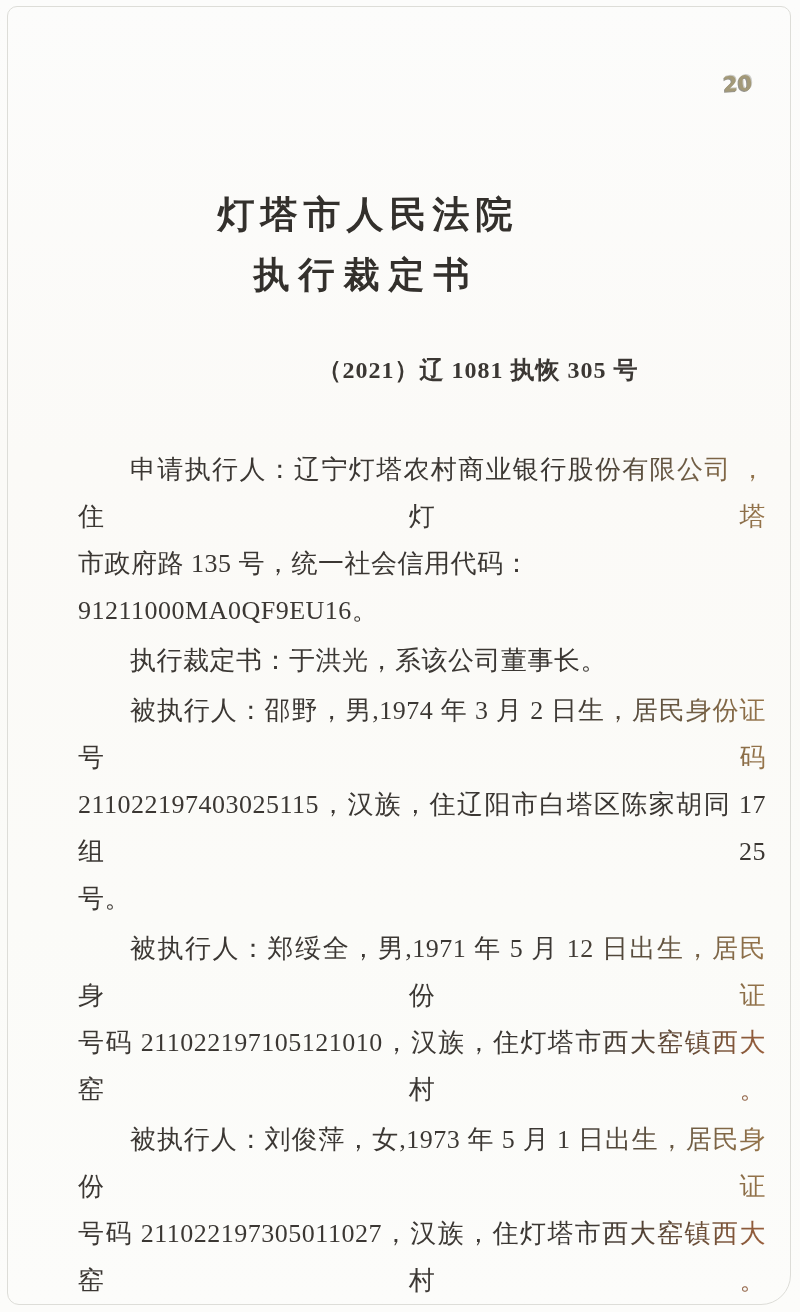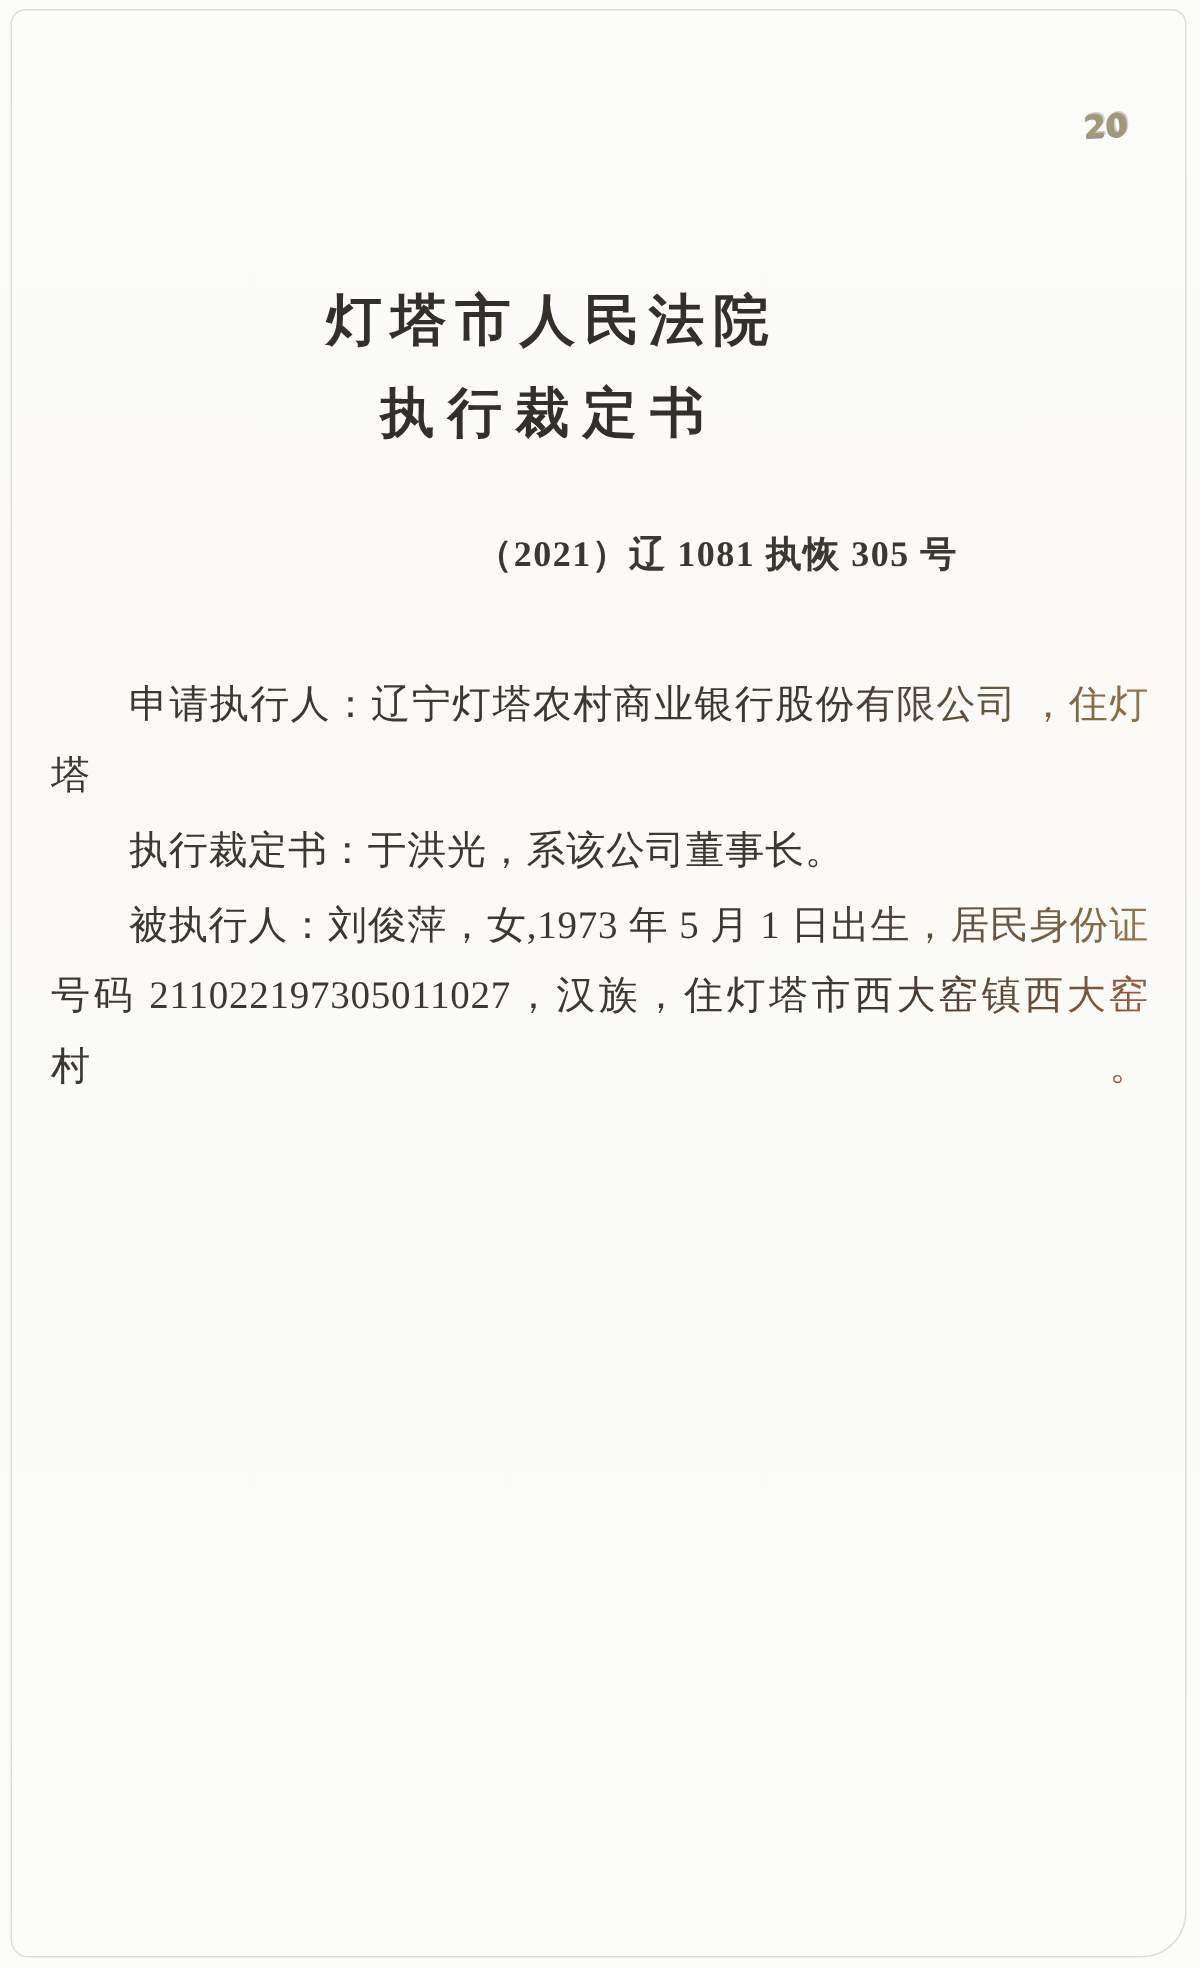--- a/index.html
+++ b/index.html
@@ -66,21 +66,21 @@
   }
   .body-text {
     margin: 60px 34px 0 34px;
     font-size: 26px;
     line-height: 47px;
     color: #3b3733;
     font-weight: 500;
     letter-spacing: 0.5px;
   }
   .para { margin-bottom: 3px; }
-  .line { display: block; color: #3b3733; }
+  .line { display: block; color: #3b3733; margin-left: 44px; }
   .indent { text-indent: 2em; }
   .justify { text-align: justify; text-align-last: justify; }
   @supports ((-webkit-background-clip: text) or (background-clip: text)) {
     .fade-tail {
       background-image: linear-gradient(90deg, #3b3733 70%, #6b5a43 88%, #97754a 100%);
       -webkit-background-clip: text;
       background-clip: text;
       color: transparent;
     }
     .fade-tail-warm {
@@ -99,23 +99,33 @@
 
   <div class="page-number">20</div>
 
   <h1 class="court-name">灯塔市人民法院</h1>
   <h2 class="doc-type">执行裁定书</h2>
   <div class="case-no">（2021）辽 1081 执恢 305 号</div>
 
   <div class="body-text">
     <p class="para">
       <span class="line indent justify fade-tail">申请执行人：辽宁灯塔农村商业银行股份有限公司 ，住灯塔</span>
+      <span class="line">市政府路 135 号，统一社会信用代码：91211000MA0QF9EU16。</span>
     </p>
     <p class="para">
       <span class="line indent">执行裁定书：于洪光，系该公司董事长。</span>
+    </p>
+    <p class="para">
+      <span class="line indent justify fade-tail">被执行人：邵野，男,1974 年 3 月 2 日生，居民身份证号码</span>
+      <span class="line justify">211022197403025115，汉族，住辽阳市白塔区陈家胡同 17 组 25</span>
+      <span class="line">号。</span>
+    </p>
+    <p class="para">
+      <span class="line indent justify fade-tail">被执行人：郑绥全，男,1971 年 5 月 12 日出生，居民身份证</span>
+      <span class="line justify fade-tail-warm">号码 211022197105121010，汉族，住灯塔市西大窑镇西大窑村。</span>
     </p>
     <p class="para">
     </p>
     <p class="para">
       <span class="line indent justify fade-tail">被执行人：刘俊萍，女,1973 年 5 月 1 日出生，居民身份证</span>
       <span class="line justify fade-tail-warm">号码 211022197305011027，汉族，住灯塔市西大窑镇西大窑村。</span>
     </p>
 
   </div>
 </div>

